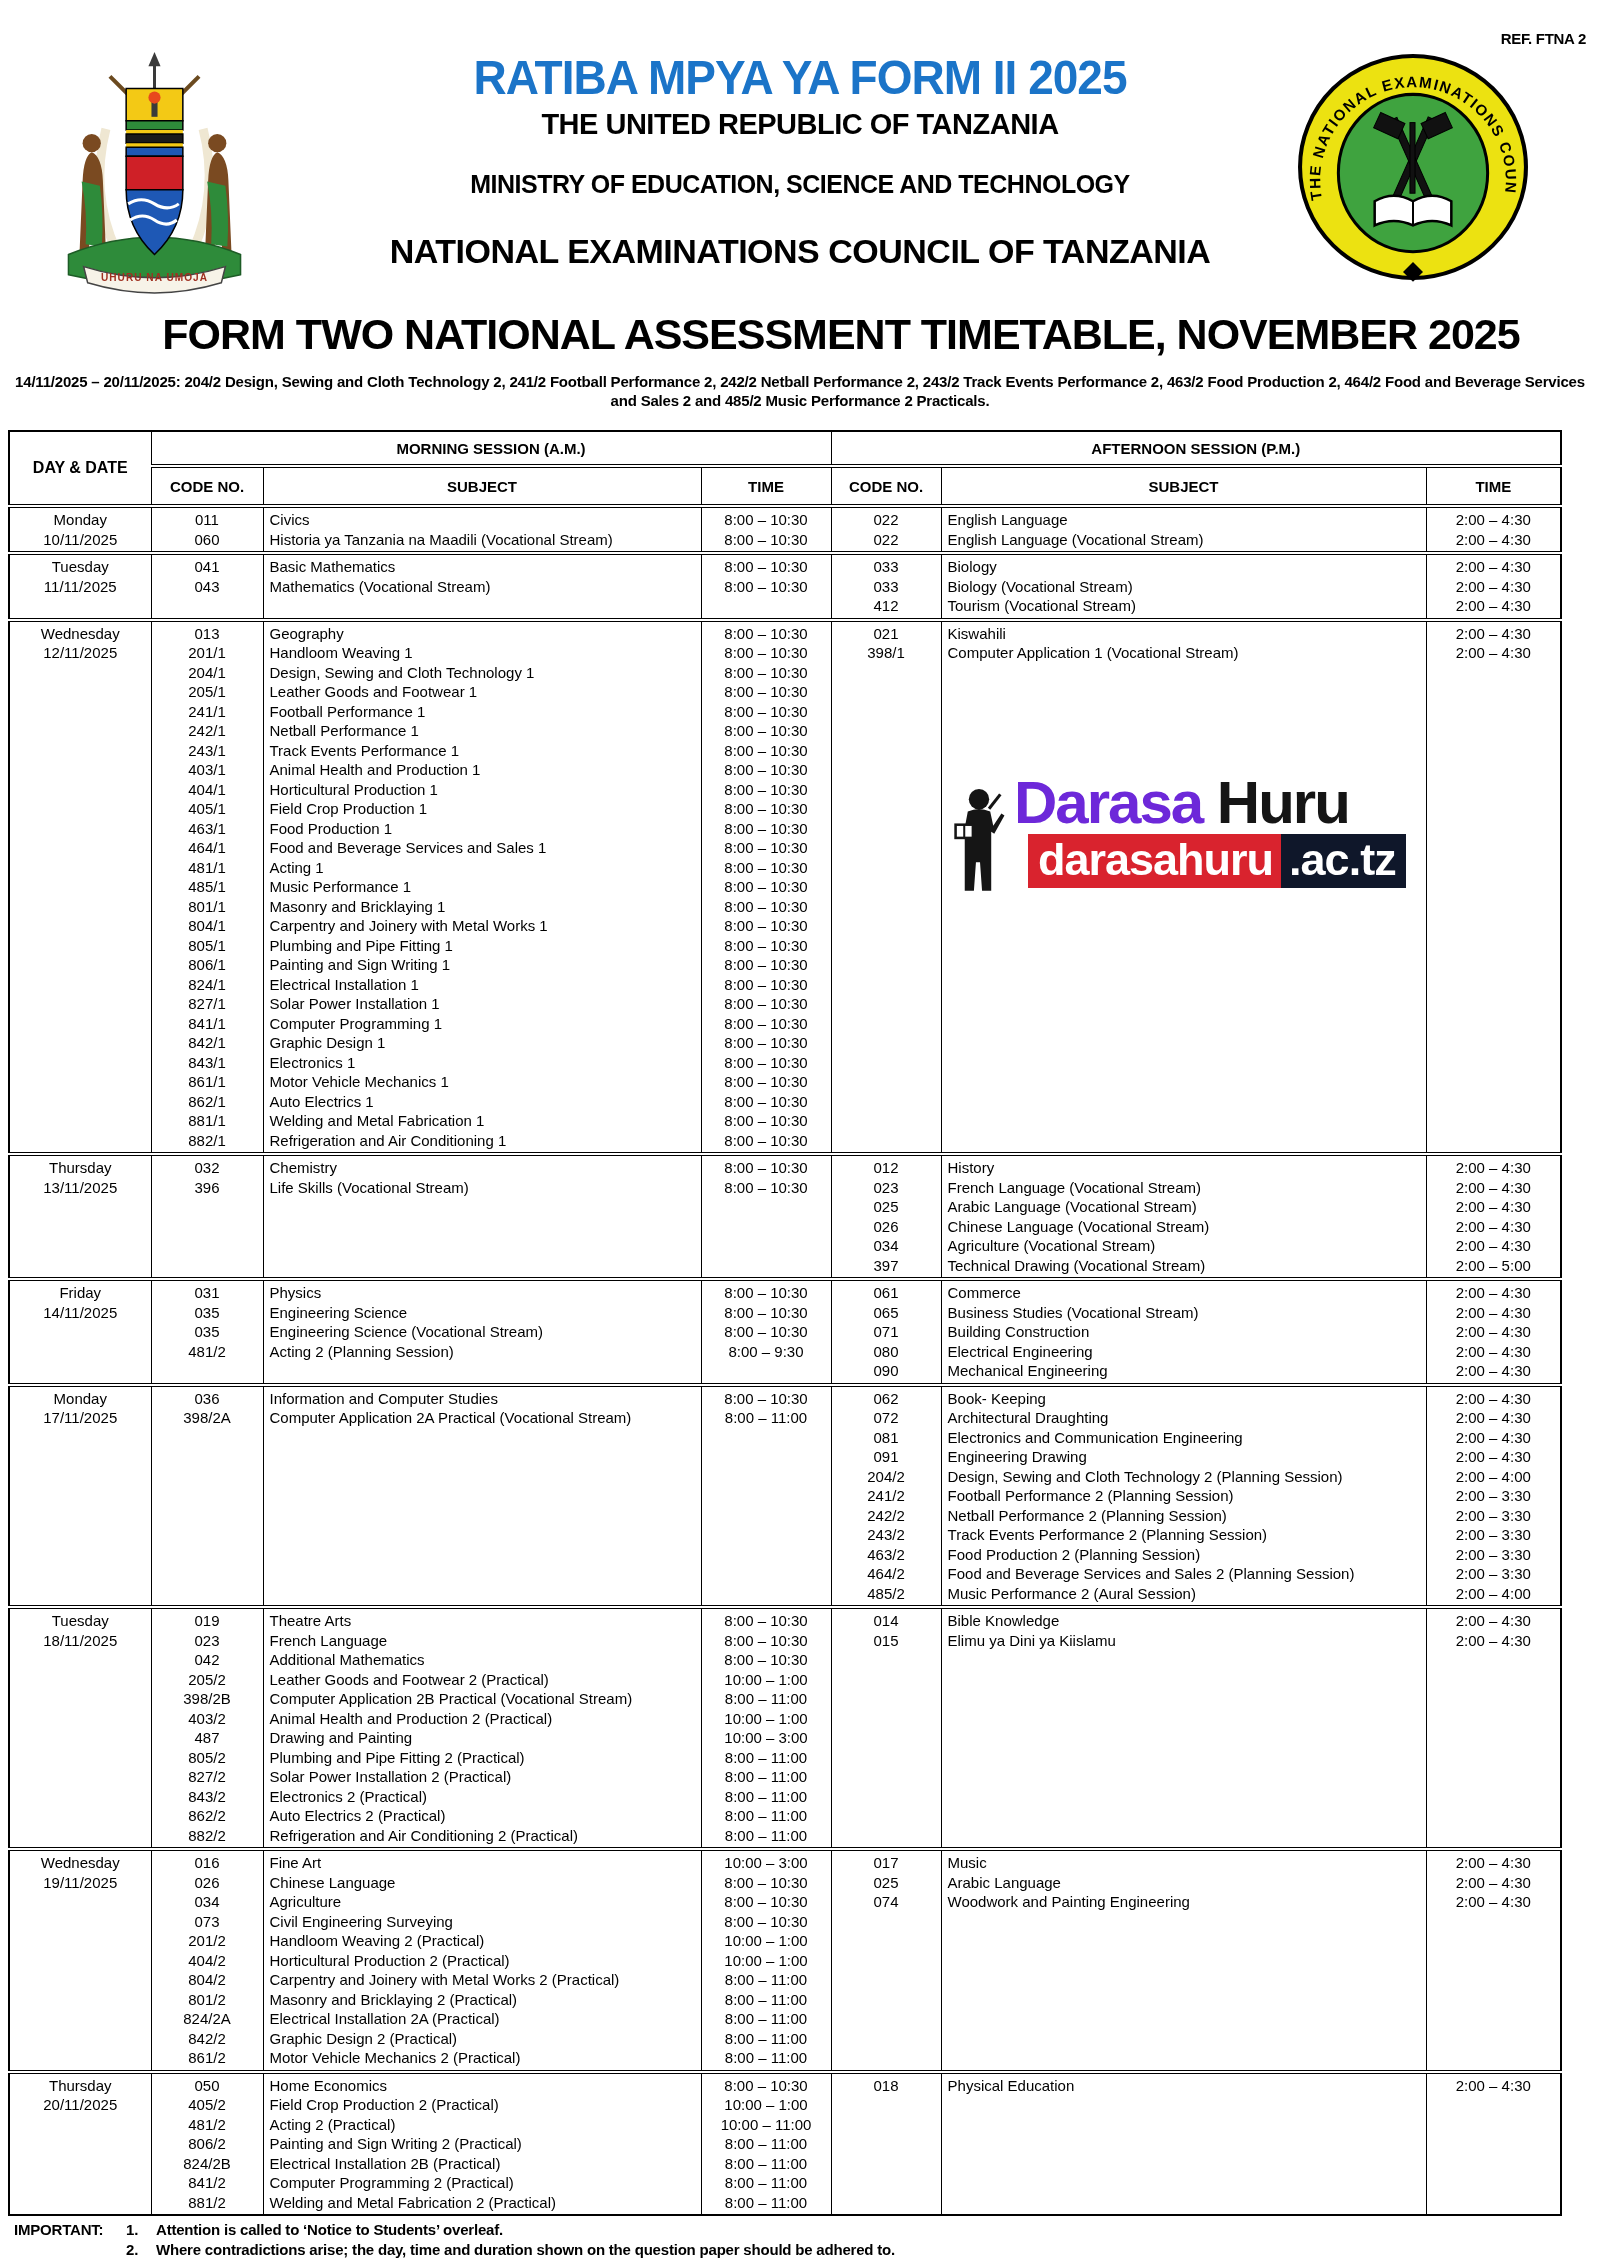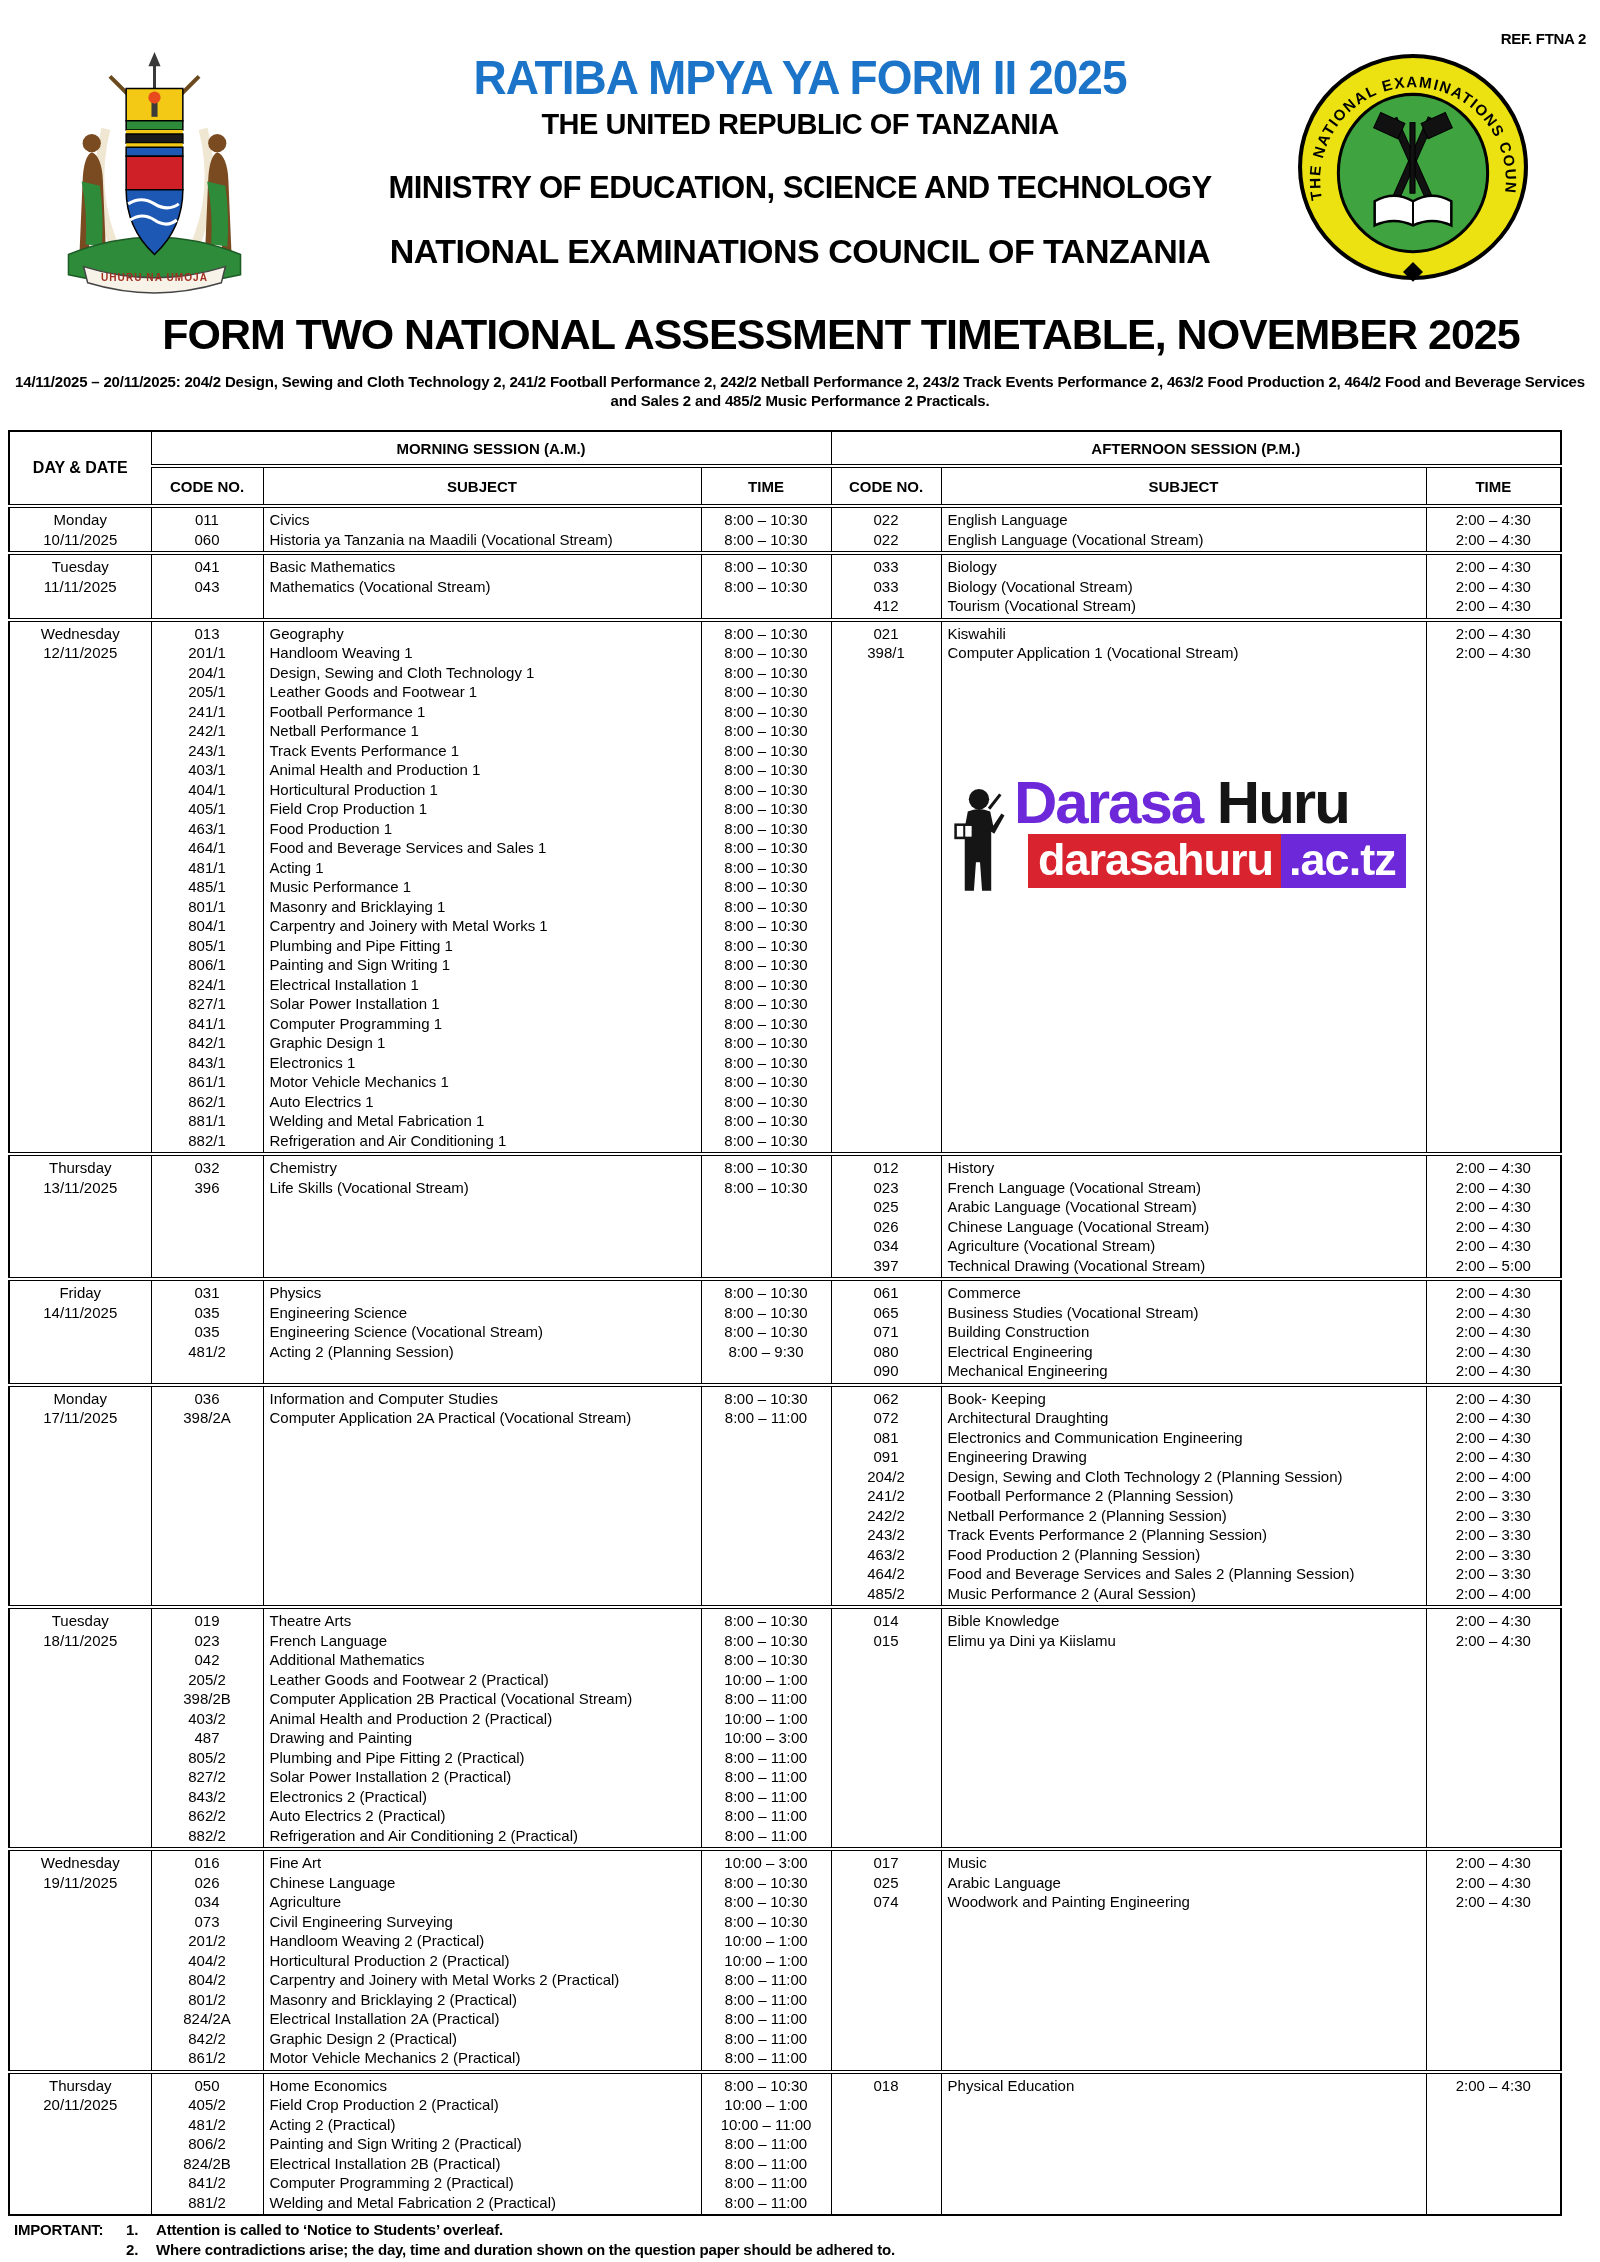--- a/index.html
+++ b/index.html
@@ -5,21 +5,21 @@
   html,body{margin:0;padding:0;}
   body{
     width:1600px;height:2262px;position:relative;overflow:hidden;
     background:#ffffff;font-family:"Liberation Sans", sans-serif;color:#000;
   }
   .abs{position:absolute;}
   .ctr{left:0;width:100%;text-align:center;font-weight:bold;}
   .ref{top:30px;right:14px;font-size:15px;font-weight:bold;letter-spacing:-0.3px;}
   .ratiba{top:50px;font-size:46px;color:#1b74c8;letter-spacing:-1px;transform:scaleY(1.05);}
   .country{top:108px;font-size:29px;letter-spacing:-0.5px;}
-  .ministry{top:170px;font-size:31px;letter-spacing:-0.5px;}
+  .ministry{top:170px;font-size:25px;letter-spacing:-0.5px;}
   .council{top:232px;font-size:34px;letter-spacing:-0.5px;}
   .main-title{top:310px;font-size:43px;letter-spacing:-1px;margin-left:41px;}
   .note{top:372px;left:5px;width:1590px;text-align:center;font-weight:bold;font-size:15px;line-height:19px;letter-spacing:-0.2px;}
   .arms{left:52px;top:50px;}
   .seal{left:1296px;top:52px;}
 
   
   #timetable{position:absolute;top:430px;left:8px;width:1552px;border-collapse:collapse;table-layout:fixed;font-size:15px;}
   #timetable,#timetable th,#timetable td{border:1px solid #000;}
   #timetable{border:2px solid #000;}
@@ -34,21 +34,21 @@
   td.s .line{padding-left:6px;}
 
   
   .wm{left:948px;top:772px;display:flex;align-items:flex-start;}
   .wm-icon{margin-top:14px;margin-right:4px;}
   .wm-line1{font-size:60px;font-weight:800;letter-spacing:-2px;line-height:62px;white-space:nowrap;}
   .wm-darasa{color:#6d28d9;margin-top:35px;}
   .wm-huru{color:#151515;}
   .wm-line2{display:flex;margin-top:0;font-weight:800;font-size:45px;line-height:52px;white-space:nowrap;margin-left:14px;}
   .wm-domain{background:#d9232e;color:#fff;padding:0 8px 2px 10px;letter-spacing:-1px;}
-  .wm-tld{background:#6d28d9;color:#fff;padding:0 10px 2px 8px;letter-spacing:-1px;}
+  .wm-tld{background:#0f172a;color:#fff;padding:0 10px 2px 8px;letter-spacing:-1px;}
 
   
   .footer{top:2220px;left:14px;font-size:15px;font-weight:bold;letter-spacing:-0.2px;}
   .f-row{display:flex;line-height:20px;}
   .f-label{width:112px;}
   .f-spacer{width:112px;}
   .f-num{width:30px;}
 </style>
 </head>
 <body>

